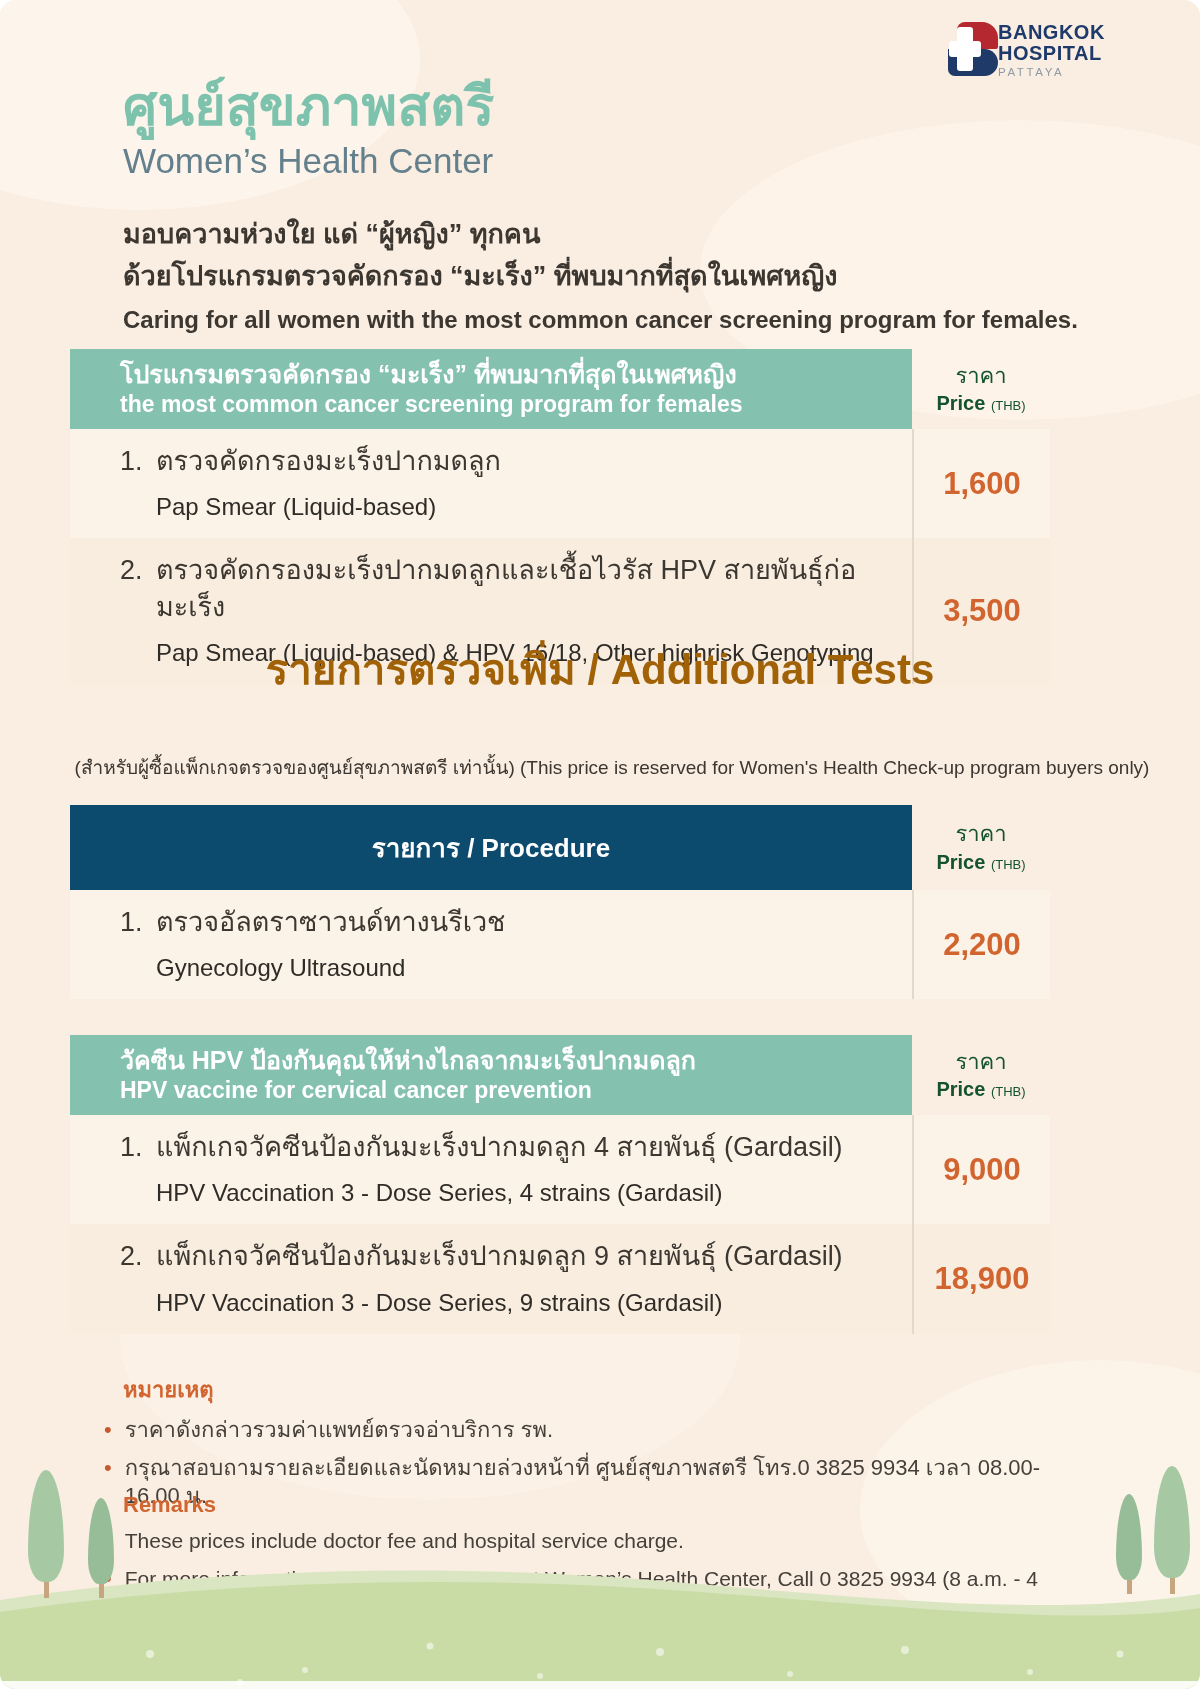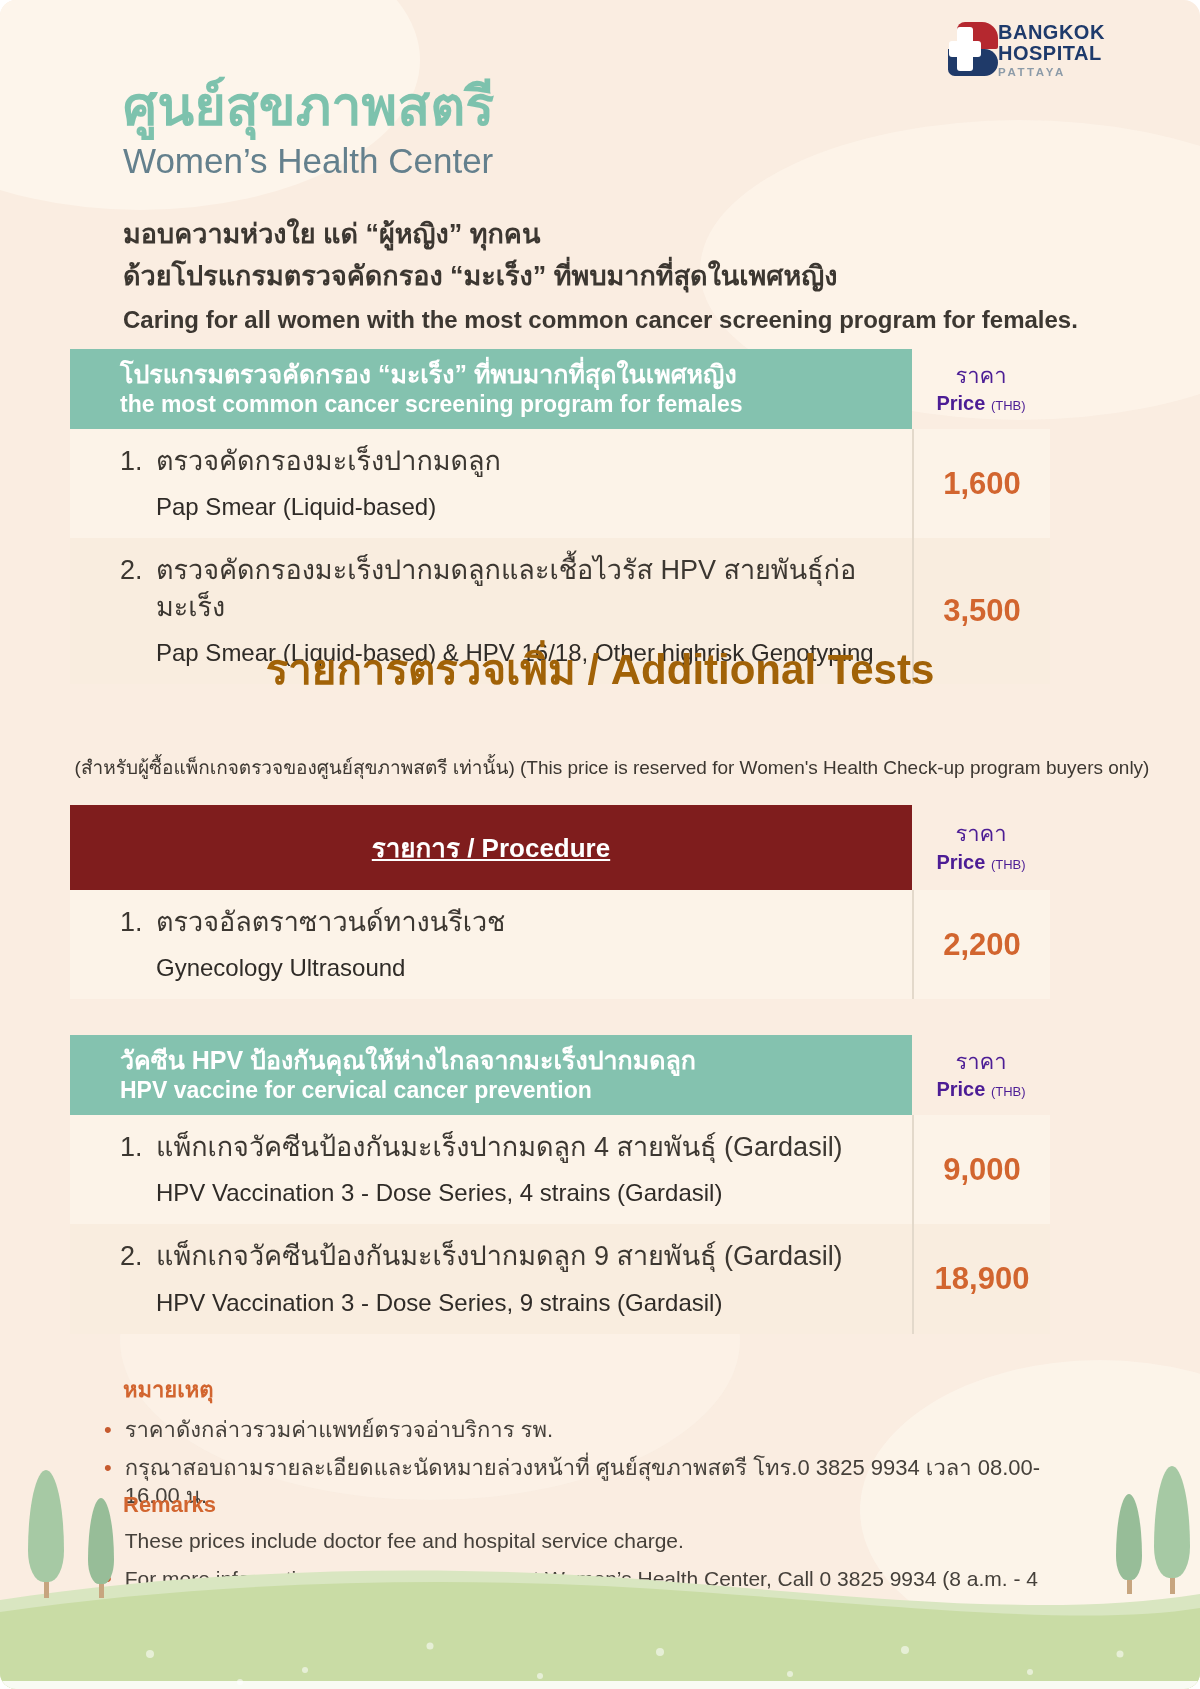--- a/index.html
+++ b/index.html
@@ -17,42 +17,42 @@
   .cloud.c4 { left:860px; top:1360px; width:480px; height:300px; opacity:.8; }
 
   
   .logo { position:absolute; left:948px; top:22px; display:flex; }
   .logo-mark { position:relative; width:50px; height:54px; flex:none; }
   .lobe-top   { position:absolute; left:9px;  top:0;    width:41px; height:27px; background:#B5282F; border-radius:8px 16px 2px 0; }
   .lobe-bottom{ position:absolute; left:0;    top:27px; width:50px; height:27px; background:#1F3A69; border-radius:0 16px 16px 8px; }
   .cross-v { position:absolute; left:9px; top:5px;  width:16px; height:44px; background:#ffffff; border-radius:3px; }
   .cross-h { position:absolute; left:1px; top:19px; width:32px; height:16px; background:#ffffff; border-radius:3px; }
   .brand-name { color:#1E3A6B; font-weight:bold; font-size:20px; line-height:1.03; letter-spacing:.5px; }
-  .brand-loc  { color:#8C9BA8; font-weight:bold; font-size:11.5px; letter-spacing:2.6px; margin-top:3px; }
+  .brand-loc  { color:#8C9BA8; font-weight:normal; font-size:11.5px; letter-spacing:2.6px; margin-top:3px; }
 
   
   .head-block { position:absolute; left:123px; top:74px; }
   .title-th { font-size:54px; font-weight:bold; color:#7DC2AD; line-height:1.2; }
   .title-en { font-size:35px; color:#64808D; margin-top:2px; }
 
   .intro { position:absolute; left:123px; top:214px; }
   .intro .th { font-size:27px; font-weight:bold; line-height:1.55; }
   .intro .en { font-size:24px; font-weight:bold; margin-top:8px; }
 
   
   .ptable { position:absolute; left:70px; width:980px; }
   .t-head { display:flex; align-items:stretch; }
   .t-head-main { width:842px; box-sizing:border-box; color:#fff; font-weight:bold; }
   .t-head-main.pad { padding:10px 30px 10px 50px; }
   .teal-bg   { background:#84C2AF; }
-  .orange-bg { background:#7f1d1d;text-decoration:underline; }
+  .orange-bg { background:#0c4a6e; }
   .hl-th { font-size:25px; line-height:1.25; }
   .hl-en { font-size:23px; line-height:1.25; }
   .t-head-main.center1 { display:flex; align-items:center; justify-content:center; font-size:26px; padding:22px 0; }
-  .t-price-head { width:138px; display:flex; flex-direction:column; justify-content:center; align-items:center; color:#4c1d95; line-height:1.3; }
+  .t-price-head { width:138px; display:flex; flex-direction:column; justify-content:center; align-items:center; color:#14532d; line-height:1.3; }
   .ph-th { font-size:22px; }
   .ph-en { font-size:20px; font-weight:bold; }
   .ph-unit { font-size:13px; font-weight:normal; }
 
   .t-row { display:flex; }
   .t-row.alt1 { background:#FCF3E8; }
   .t-row.alt2 { background:#F9EDDF; }
   .t-row-main { width:842px; box-sizing:border-box; padding:14px 20px 16px 50px; }
   .row-th { font-size:27px; display:flex; line-height:1.35; }
   .row-num { width:36px; flex:none; }

